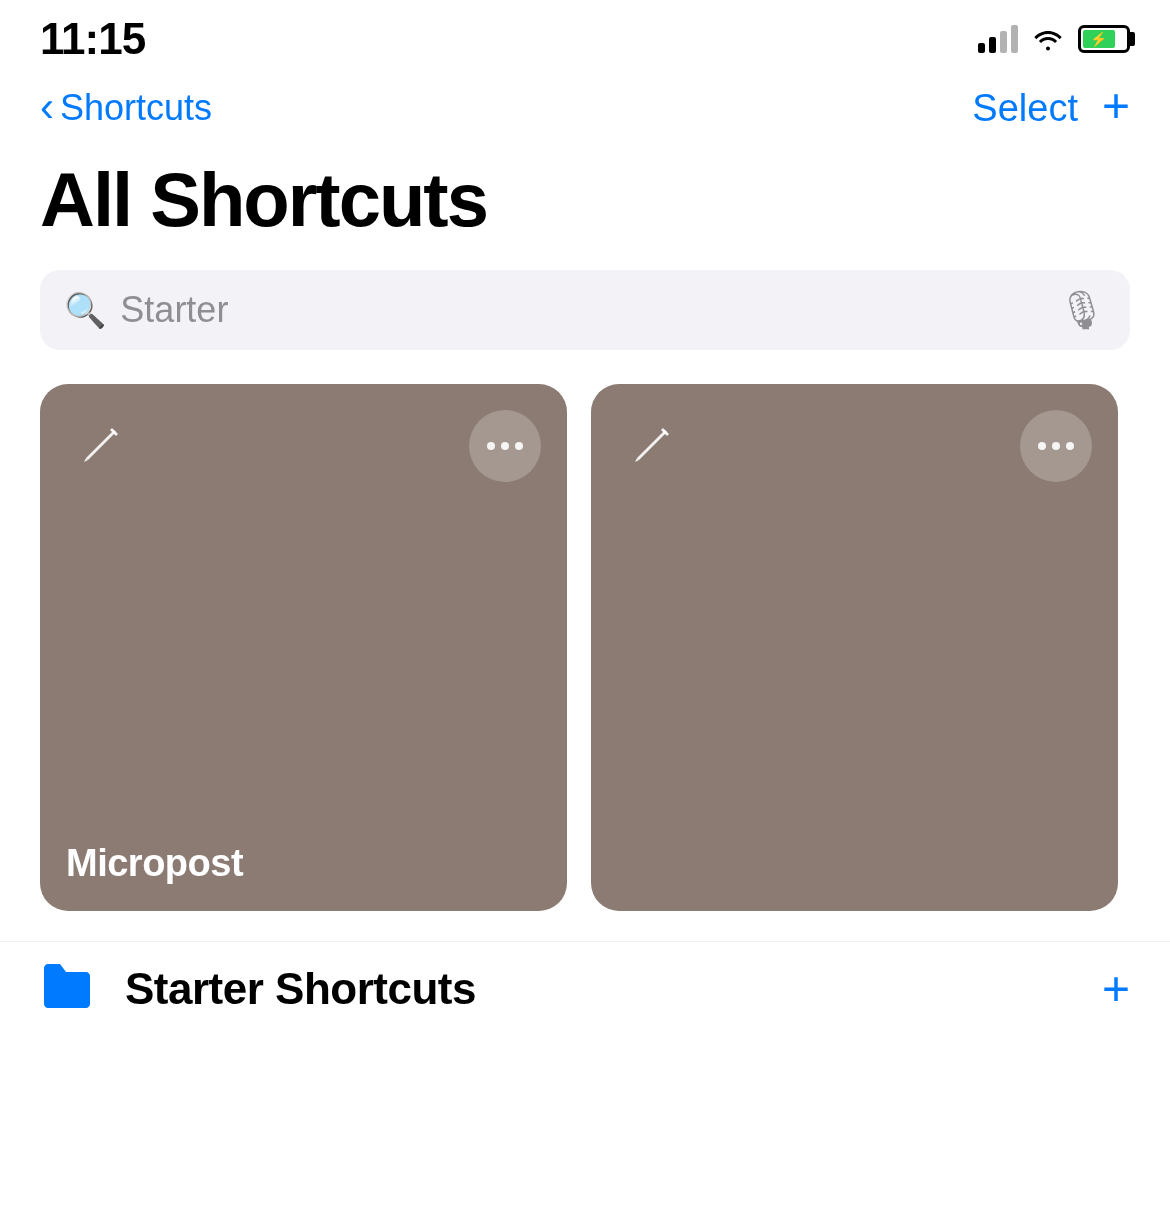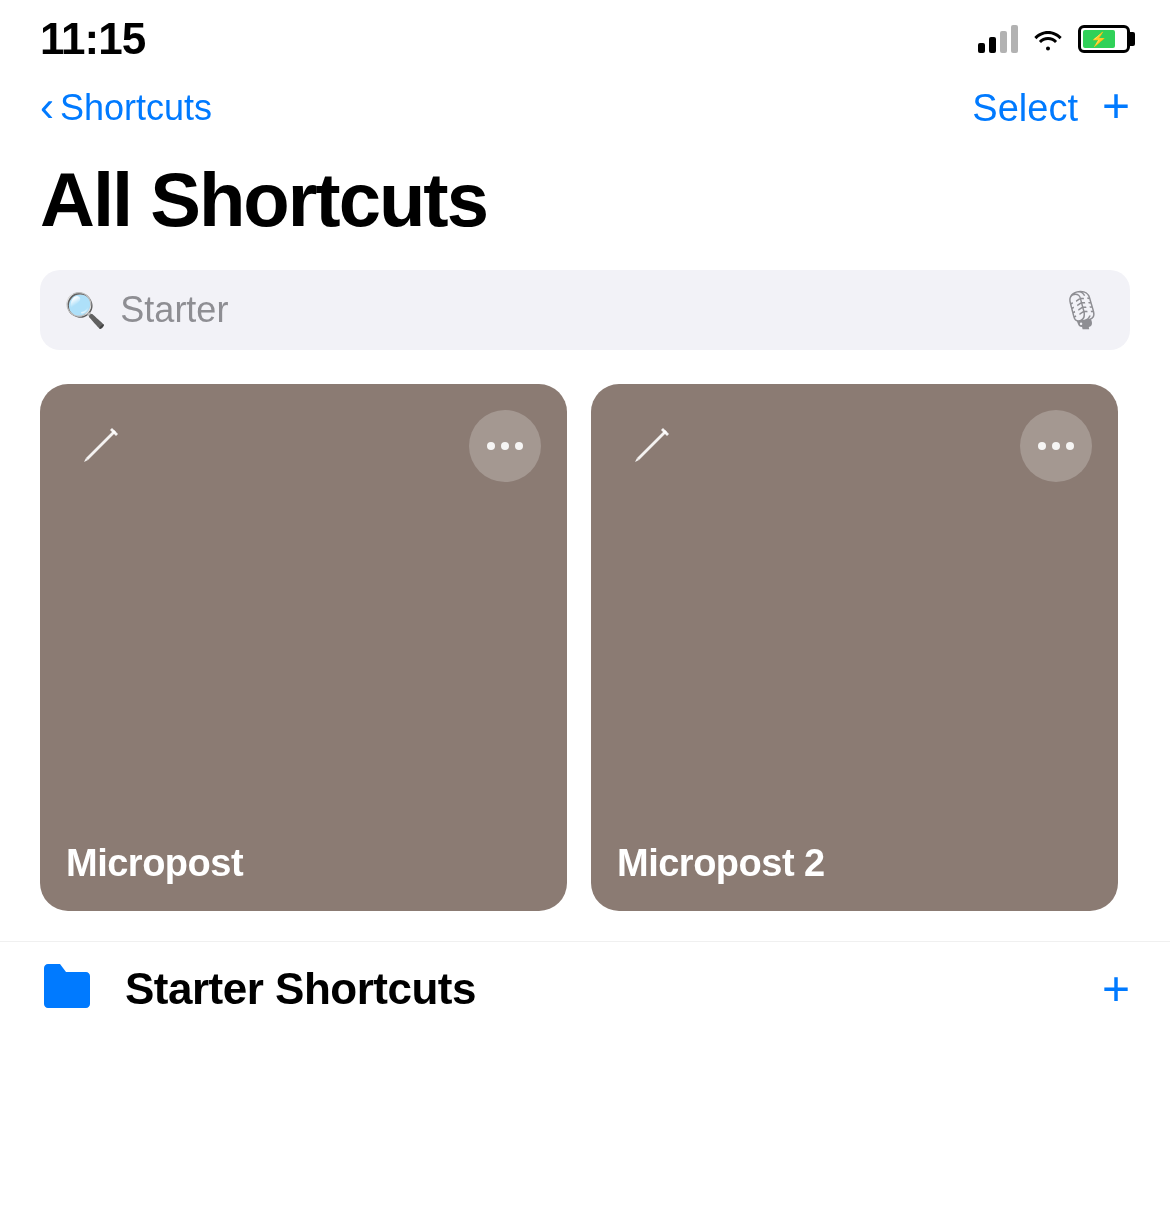--- a/index.html
+++ b/index.html
@@ -396,21 +396,20 @@
         </svg>
       </div>
       <div class="shortcut-more-btn">
         <div class="shortcut-more-dots">
           <div class="shortcut-more-dot"></div>
           <div class="shortcut-more-dot"></div>
           <div class="shortcut-more-dot"></div>
         </div>
       </div>
     </div>
-    <span class="shortcut-name">Micropost 2</span>
   </div>
 
 </div>
 
 <div class="bottom-section">
   <span class="folder-icon">
     <svg width="54" height="46" viewBox="0 0 54 46" fill="none" xmlns="http://www.w3.org/2000/svg">
       <path d="M4 6C4 3.8 5.8 2 8 2H20L26 10H46C48.2 10 50 11.8 50 14V42C50 44.2 48.2 46 46 46H8C5.8 46 4 44.2 4 42V6Z" fill="#007aff"></path>
     </svg>
   </span>

